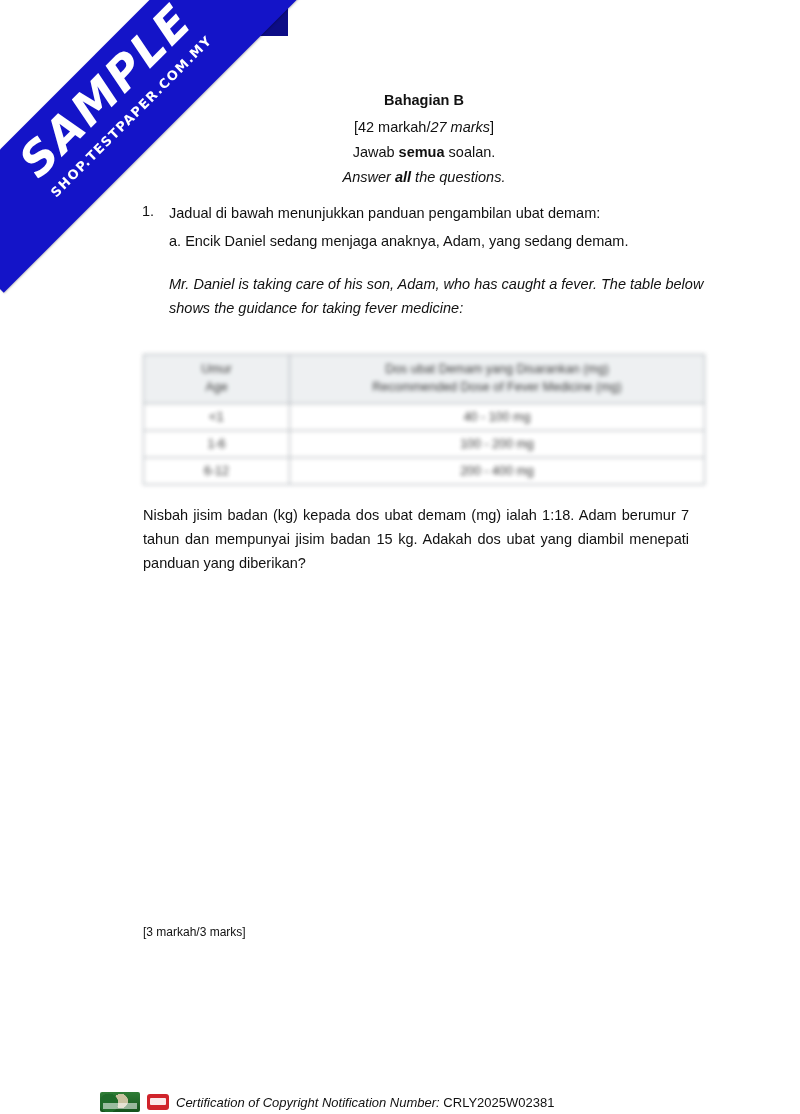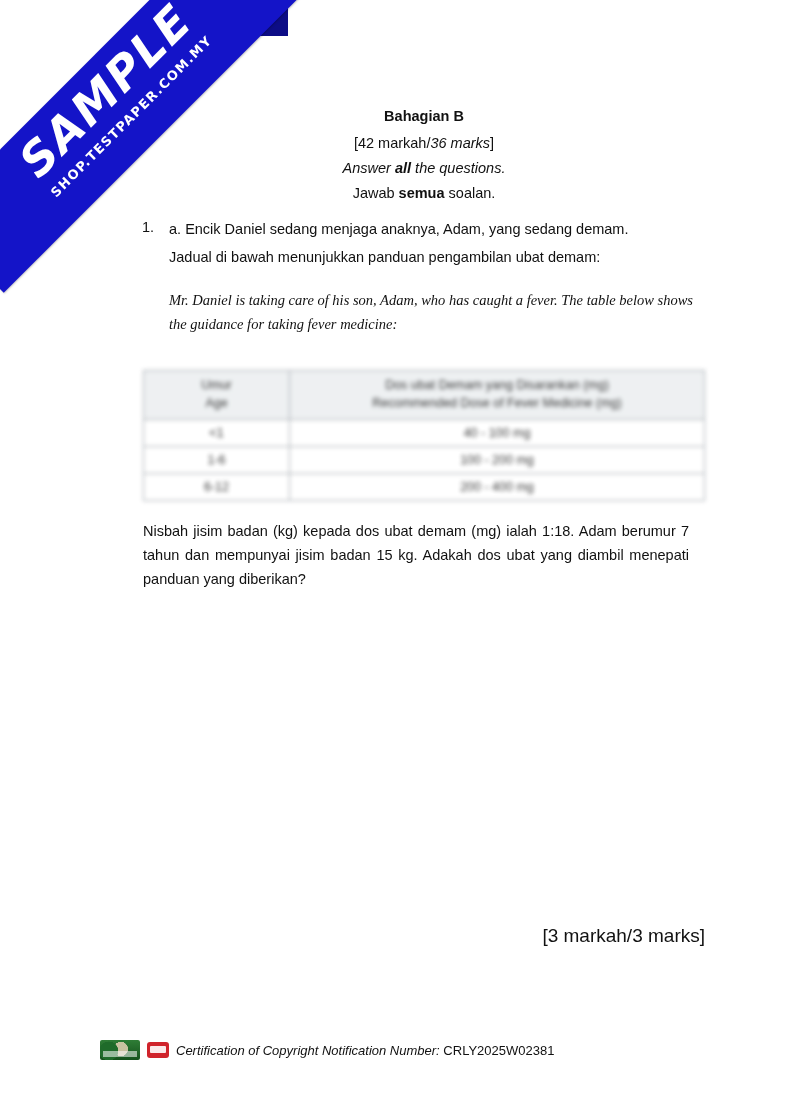--- a/index.html
+++ b/index.html
@@ -87,21 +87,21 @@
     height: 0;
     border-top: 0 solid transparent;
     border-left: 36px solid transparent;
     border-bottom: 36px solid #0d0d86;
   }
 
   
   .content {
     position: absolute;
     left: 143px;
-    top: 108px;
+    top: 92px;
     width: 562px;
   }
 
   .heading {
     text-align: center;
     font-weight: bold;
     font-size: 14.5px;
     margin: 0 0 11px 0;
   }
   .centerline {
@@ -132,21 +132,20 @@
   }
   .qline {
     margin: 0 0 7px 0;
     line-height: 1.42;
   }
   .para-it {
     font-style: italic;
     margin: 22px 0 0 0;
     line-height: 1.62;
     font-size: 14.5px;
-    font-family: Liberation Serif, serif;
   }
   .para {
     margin: 18px 16px 0 0;
     line-height: 1.68;
     font-size: 14.5px;
     text-align: justify;
   }
 
   
   .table-zone {
@@ -178,29 +177,28 @@
   }
   table.dose col.c1 { width: 146px; }
   table.dose td.r  { height: 20px; }
 
   
   .marks {
     position: absolute;
     left: 143px;
     top: 925px;
     width: 562px;
-    text-align: right;
-    font-size: 19px;
+    font-size: 12px;
   }
 
   
   .footer {
     position: absolute;
     left: 100px;
-    top: 1040px;
+    top: 1092px;
     width: 620px;
     display: flex;
     align-items: center;
     gap: 7px;
     font-size: 13px;
   }
   .logo-a {
     width: 40px;
     height: 20px;
     border-radius: 2px;
@@ -258,39 +256,39 @@
       <div class="ribbon-text-main">SAMPLE</div>
       <div class="ribbon-text-sub">SHOP.TESTPAPER.COM.MY</div>
     </div>
   </div>
 
   <div class="content">
 
     <div class="heading">Bahagian B</div>
 
     <div class="centerline">
-      <span>[42 markah/</span><span class="ital">36 marks</span><span>]</span>
+      <span>[42 markah/</span><span class="ital">27 marks</span><span>]</span>
+    </div>
+
+    <div class="centerline">
+      <span>Jawab </span><span class="bold">semua</span><span> soalan.</span>
     </div>
 
     <div class="centerline italic-all">
       <span>Answer </span><span class="bold">all</span><span> the questions.</span>
-    </div>
-
-    <div class="centerline">
-      <span>Jawab </span><span class="bold">semua</span><span> soalan.</span>
     </div>
 
     <div class="qblock">
       <div class="qnum">1.</div>
       <div class="qbody">
+        <div class="qline">Jadual di bawah menunjukkan panduan pengambilan ubat demam:</div>
         <div class="qline">
           <span>a.</span>
           <span>Encik Daniel sedang menjaga anaknya, Adam, yang sedang demam.</span>
         </div>
-        <div class="qline">Jadual di bawah menunjukkan panduan pengambilan ubat demam:</div>
         <div class="para-it">Mr. Daniel is taking care of his son, Adam, who has caught a fever. The table below shows the guidance for taking fever medicine:</div>
       </div>
     </div>
 
     <div class="table-zone">
       <table class="dose">
         <colgroup>
             <col class="c1">
             <col>
           </colgroup>

